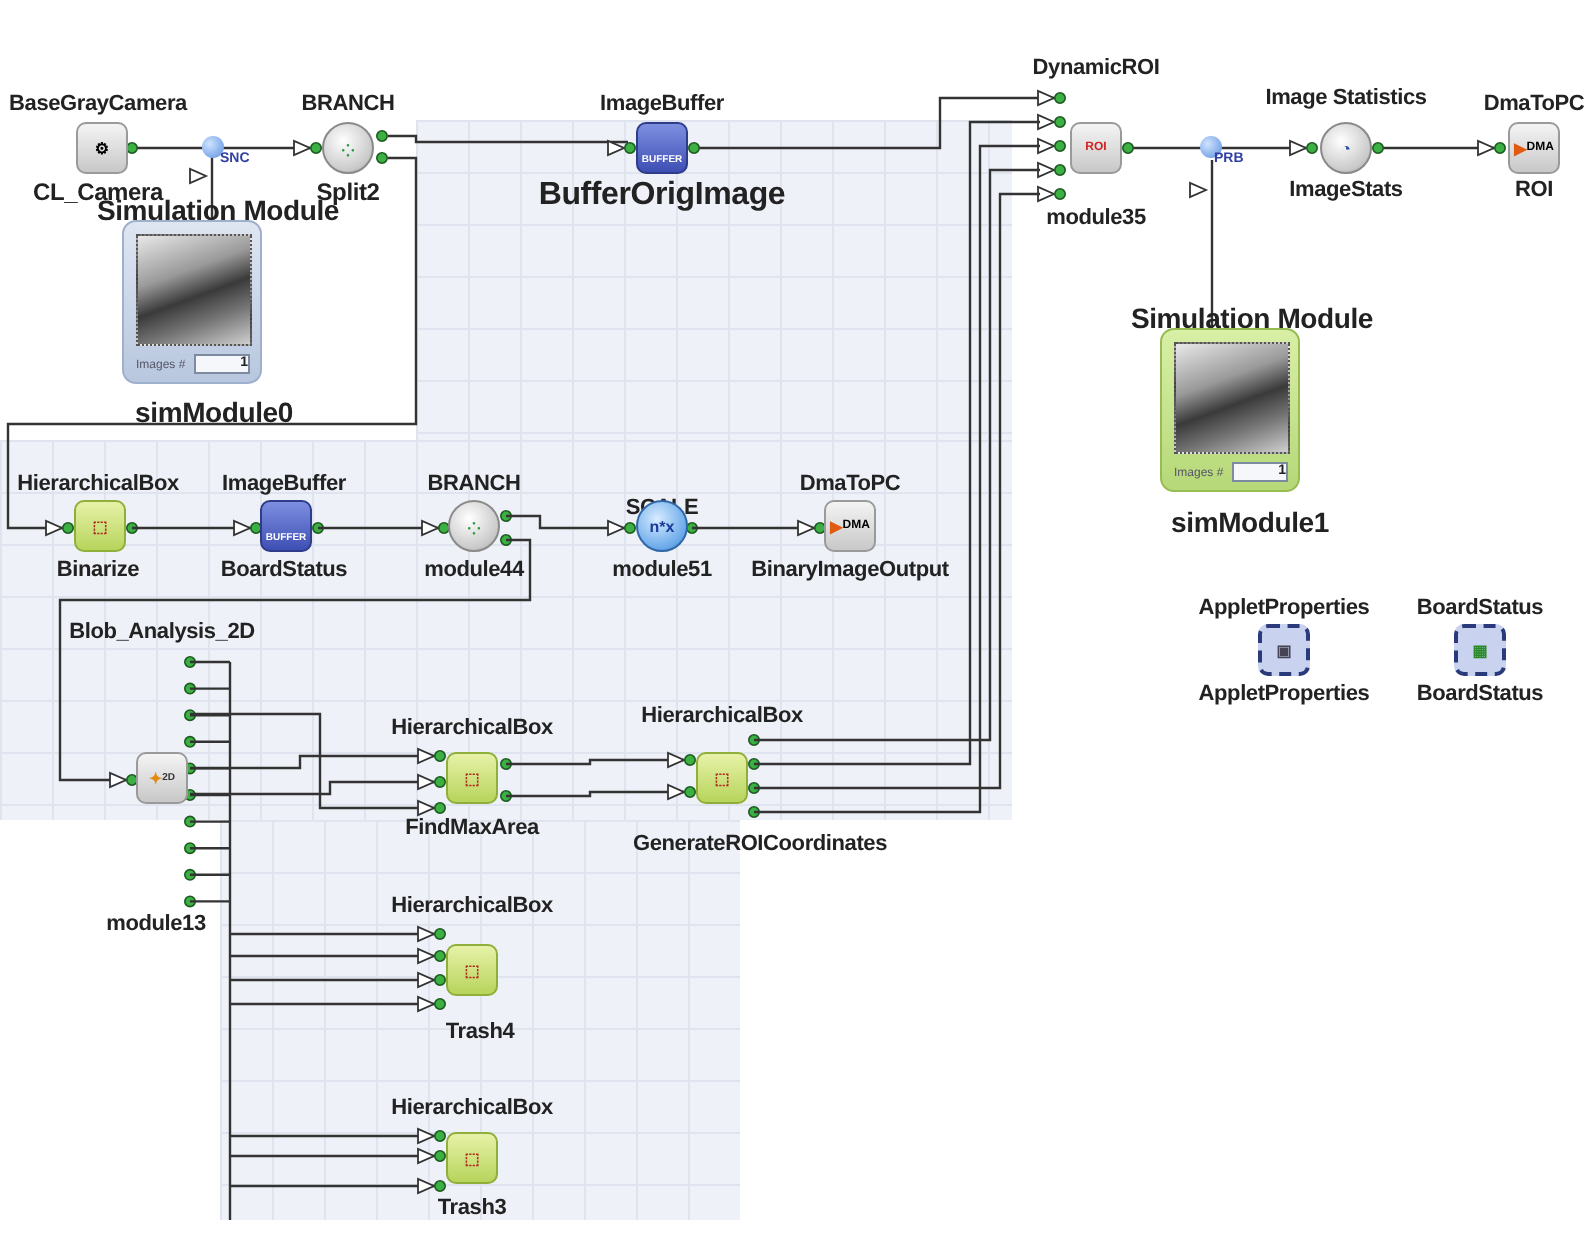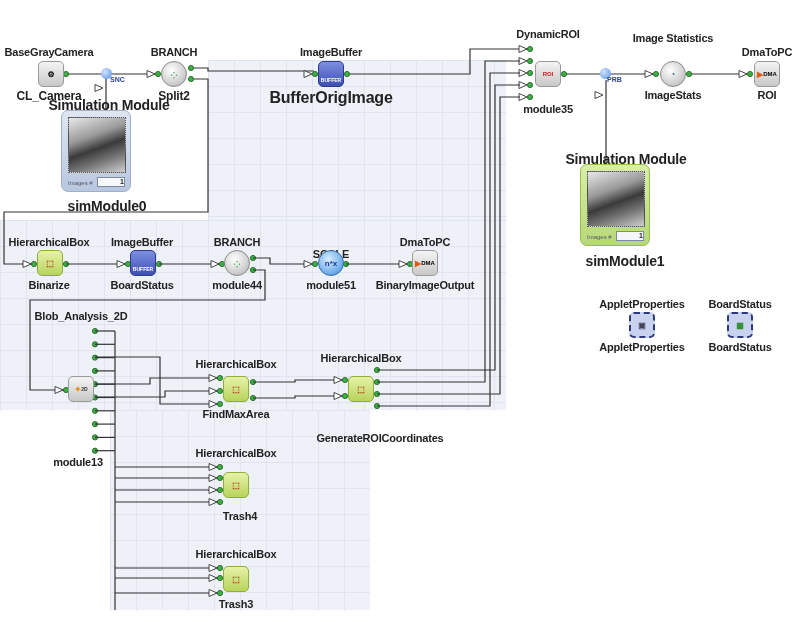--- a/index.html
+++ b/index.html
@@ -186,21 +186,21 @@
     <div class="glyph" style="color:#fff;font-size:5px;align-items:flex-end;padding-bottom:3px;box-sizing:border-box;">BUFFER</div>
     </div>
   <div class="lbl" style="left:331px;top:89px;font-size:16px;">BufferOrigImage</div>
 
   <div class="lbl" style="left:548px;top:28px;">DynamicROI</div>
   <div class="node gray" style="left:535px;top:61px;">
     <div class="glyph" style="color:#d02020;font-size:6px;">ROI</div>
     </div>
   <div class="lbl" style="left:548px;top:103px;">module35</div>
 
-  <div class="lbl" style="left:673px;top:32px;">Image Statistics</div>
+  <div class="lbl" style="left:673px;top:43px;">Image Statistics</div>
   <div class="node round" style="left:660px;top:61px;">
     <div class="glyph" style="color:#2a50a0;">◔</div>
     </div>
   <div class="lbl" style="left:673px;top:89px;">ImageStats</div>
 
   <div class="lbl" style="left:767px;top:46px;">DmaToPC</div>
   <div class="node gray" style="left:754px;top:61px;">
     <div class="glyph">
         <span style="color:#e05a10;">▶</span>
         <span style="font-size:6px;">DMA</span>
@@ -269,21 +269,21 @@
   <div class="lbl" style="left:236px;top:358px;">HierarchicalBox</div>
   <div class="node green" style="left:223px;top:376px;">
     <div class="glyph" style="color:#b03020;">⬚</div>
     </div>
   <div class="lbl" style="left:236px;top:408px;">FindMaxArea</div>
 
   <div class="lbl" style="left:361px;top:352px;">HierarchicalBox</div>
   <div class="node green" style="left:348px;top:376px;">
     <div class="glyph" style="color:#b03020;">⬚</div>
     </div>
-  <div class="lbl" style="left:361px;top:432px;padding-left:38px;">GenerateROICoordinates</div>
+  <div class="lbl" style="left:361px;top:416px;padding-left:38px;">GenerateROICoordinates</div>
 
   <div class="lbl" style="left:236px;top:447px;">HierarchicalBox</div>
   <div class="node green" style="left:223px;top:472px;">
     <div class="glyph" style="color:#b03020;">⬚</div>
     </div>
   <div class="lbl" style="left:240px;top:510px;">Trash4</div>
 
   <div class="lbl" style="left:236px;top:548px;">HierarchicalBox</div>
   <div class="node green" style="left:223px;top:566px;">
     <div class="glyph" style="color:#b03020;">⬚</div>

